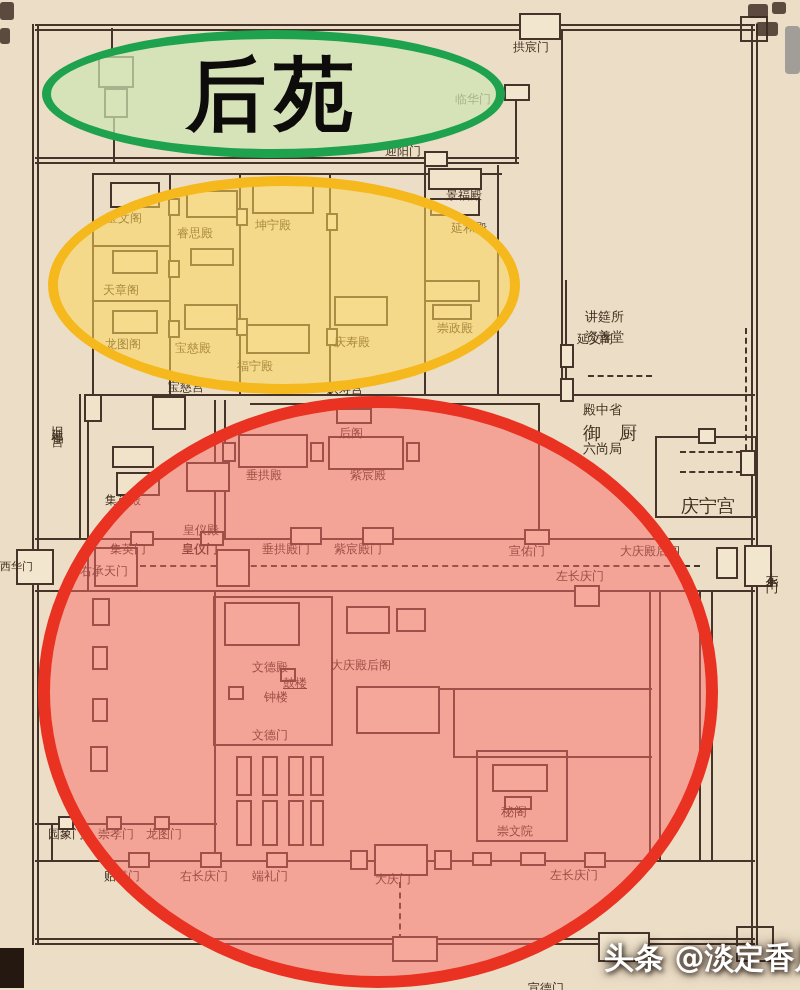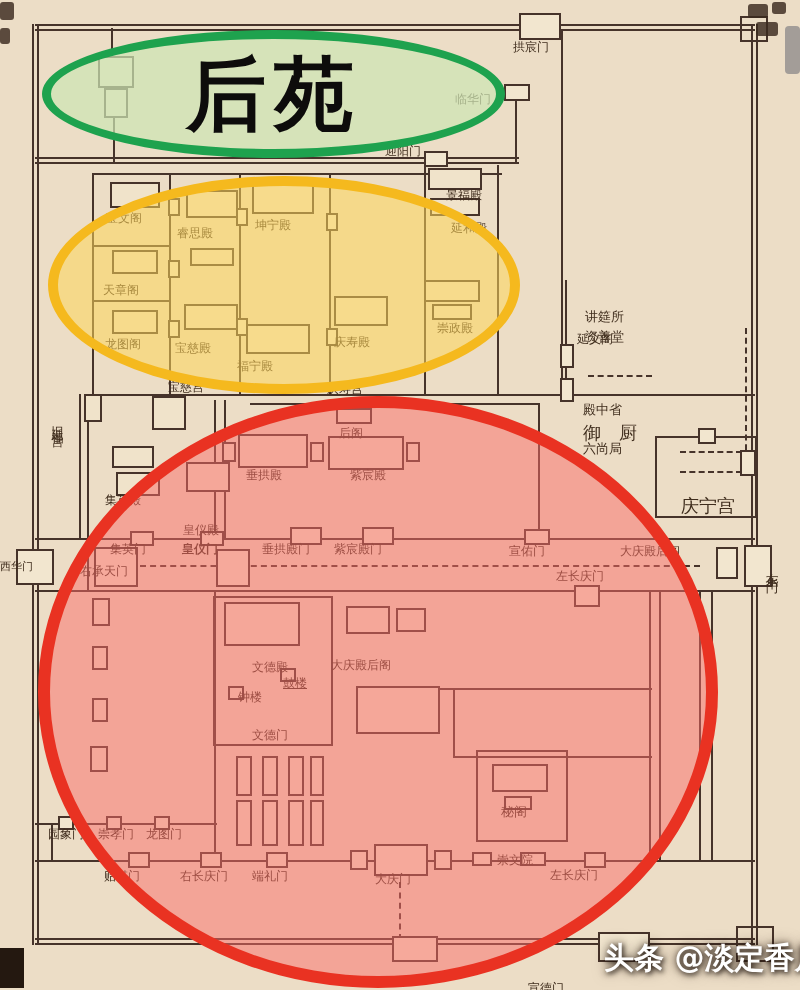--- a/index.html
+++ b/index.html
@@ -215,31 +215,31 @@
       <div class="lbl" style="left: 334px; top: 543px;">紫宸殿门</div>
       <div class="lbl" style="left: 509px; top: 545px;">宣佑门</div>
       <div class="lbl" style="left: 620px; top: 545px;">大庆殿后阁</div>
       <div class="lbl" style="left: 80px; top: 565px;">右承天门</div>
       <div class="lbl" style="left: 0px; top: 561px; font-size: 11px;">西华门</div>
       <div class="lbl" style="left: 556px; top: 570px;">左长庆门</div>
       <div class="lbl vlbl" style="left: 764px; top: 563px; font-size: 13px;">东华门</div>
       <div class="lbl" style="left: 252px; top: 661px;">文德殿</div>
       <div class="lbl" style="left: 331px; top: 618px; margin-top: 41px;">大庆殿后阁</div>
       <div class="lbl" style="left: 283px; top: 677px; text-decoration: underline;">鼓楼</div>
-      <div class="lbl" style="left: 238px; top: 691px;">钟楼</div>
+      <div class="lbl" style="left: 264px; top: 691px;">钟楼</div>
       <div class="lbl" style="left: 252px; top: 729px;">文德门</div>
       <div class="lbl" style="left: 501px; top: 805px; font-size: 13px;">秘阁</div>
       <div class="lbl" style="left: 48px; top: 828px;">园象门</div>
       <div class="lbl" style="left: 98px; top: 828px;">崇孝门</div>
       <div class="lbl" style="left: 146px; top: 828px;">龙图门</div>
       <div class="lbl" style="left: 104px; top: 870px;">贻谋门</div>
       <div class="lbl" style="left: 180px; top: 870px;">右长庆门</div>
       <div class="lbl" style="left: 252px; top: 870px;">端礼门</div>
       <div class="lbl" style="left: 375px; top: 873px;">大庆门</div>
-      <div class="lbl" style="left: 497px; top: 854px;">崇文院</div>
+      <div class="lbl" style="left: 497px; top: 825px;">崇文院</div>
       <div class="lbl" style="left: 550px; top: 869px;">左长庆门</div>
       <div class="lbl" style="left: 528px; top: 982px;">宣德门</div>
     </div>
 
   <div class="zone" id="zone-houyuan" style="border-color: rgb(30, 162, 78); background: rgba(205, 228, 180, 0.72);"></div>
   <div class="zone" id="zone-neiting" style="border-color: rgb(245, 185, 30); background: rgba(254, 213, 89, 0.55);"></div>
   <div class="zone" id="zone-waichao" style="border-color: rgb(233, 50, 34); background: rgba(250, 107, 104, 0.5);"></div>
 
   <div class="ztext" id="zt-houyuan">后苑</div>
 

